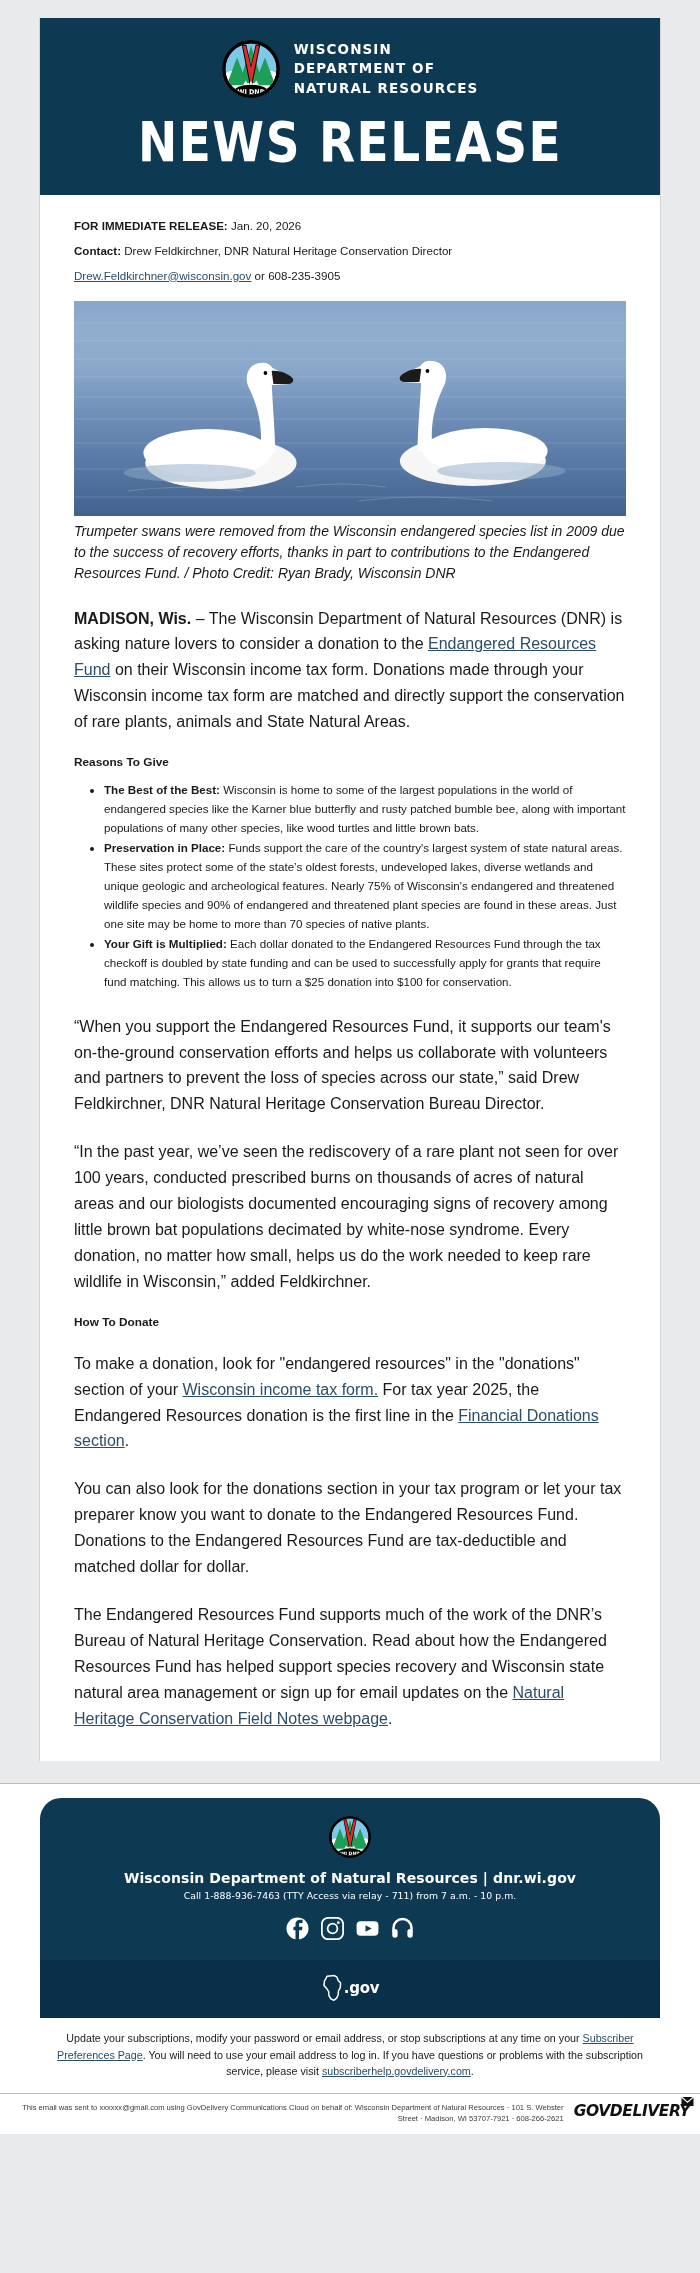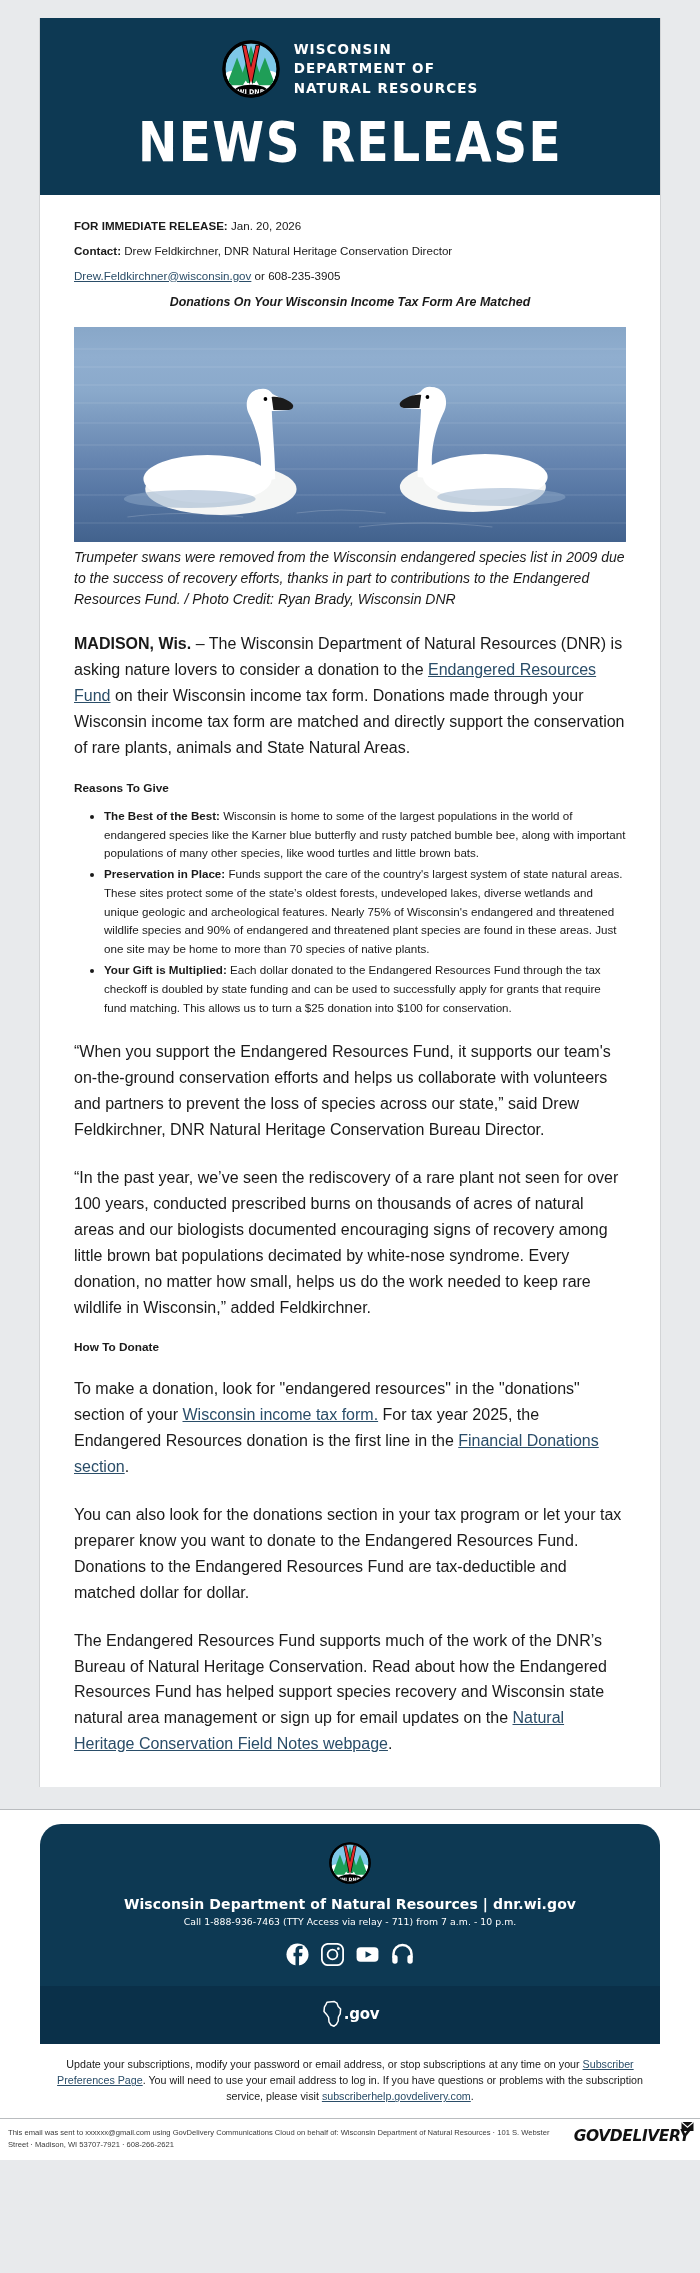--- a/index.html
+++ b/index.html
@@ -194,21 +194,21 @@
     display:flex;
     align-items:flex-start;
     justify-content:space-between;
     gap:10px;
   }
   .legal-text{
     font-size:7.6px;
     line-height:1.5;
     color:#3a3a3a;
     max-width:560px;
-    text-align:left;
+    text-align:right;
   }
   .gd-logo{
     position:relative;
     flex:0 0 auto;
     padding-right:2px;
   }
   .gd-word{
     font-family:"DejaVu Sans", sans-serif;
     font-weight:bold;
     font-style:italic;
@@ -271,21 +271,20 @@
         <span>Jan. 20, 2026</span>
       </p>
       <p class="meta">
         <b>Contact:</b>
         <span>Drew Feldkirchner, DNR Natural Heritage Conservation Director</span>
       </p>
       <p class="meta">
         <a class="lnk" href="#">Drew.Feldkirchner@wisconsin.gov</a><span> or 608-235-3905</span>
       </p>
 
-      <h2 class="subhead">Donations On Your Wisconsin Income Tax Form Are Matched</h2>
 
       <div class="photo-block">
         <div class="photo">
           <svg viewBox="0 0 620 215" preserveAspectRatio="none">
             <defs>
               <linearGradient id="water" x1="0" y1="0" x2="0" y2="1">
                 <stop offset="0%" stop-color="#88a7c8"></stop>
                 <stop offset="14%" stop-color="#90aecf"></stop>
                 <stop offset="30%" stop-color="#8aa9cb"></stop>
                 <stop offset="46%" stop-color="#7897bd"></stop>

